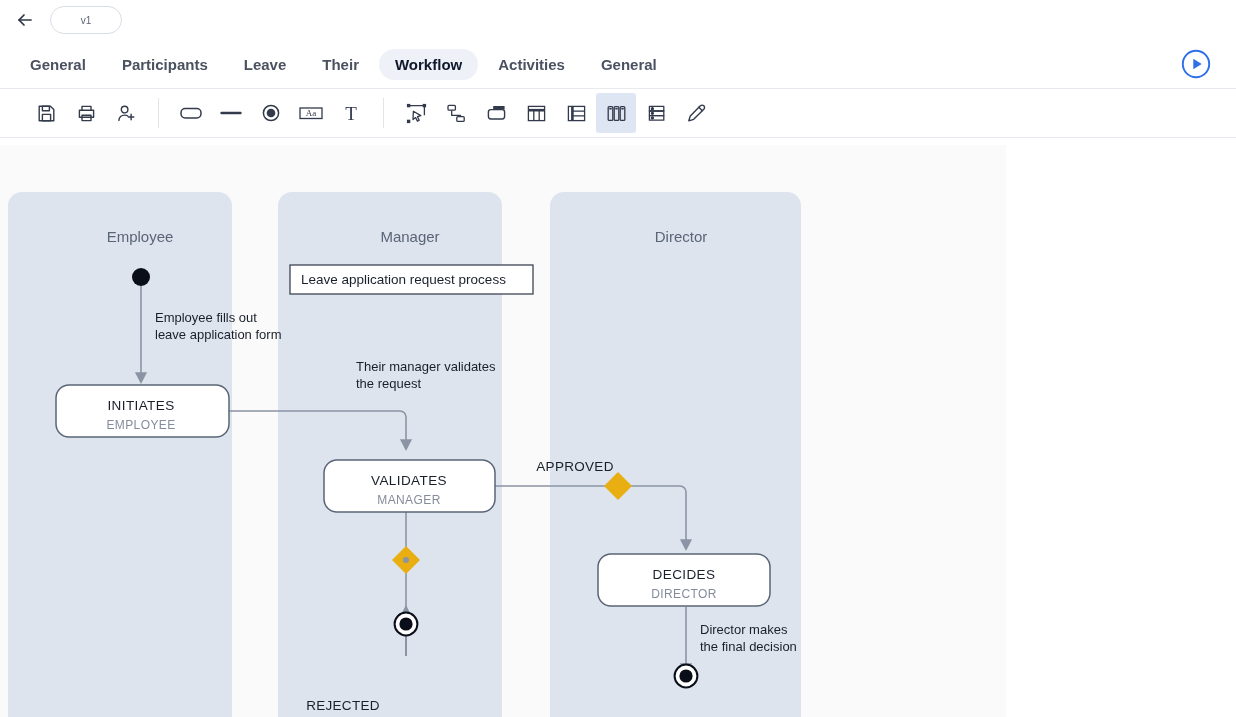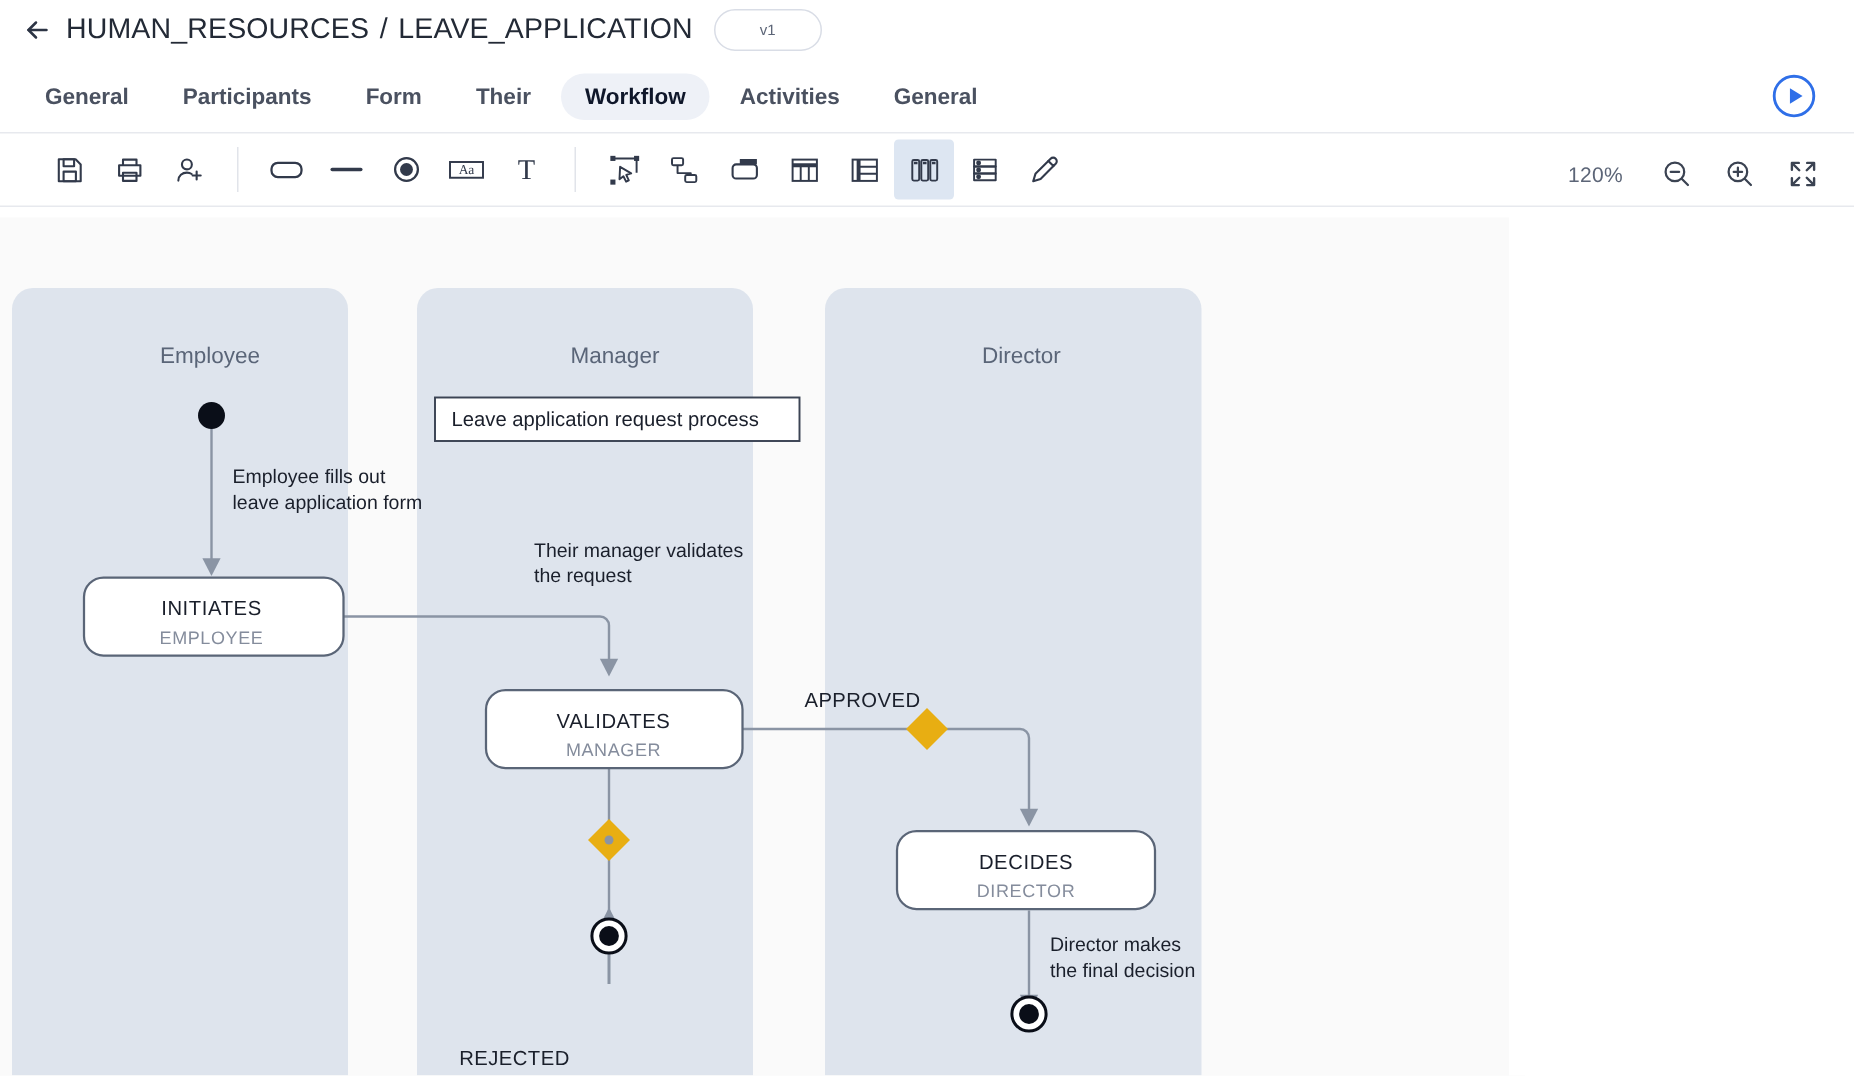--- a/index.html
+++ b/index.html
@@ -183,32 +183,27 @@
 </head>
 <body>
 
 <div class="header">
   <div class="back-arrow">
     <svg width="20" height="20" viewBox="0 0 20 20" fill="none" stroke="#2c3444" stroke-width="1.7" stroke-linecap="round" stroke-linejoin="round">
       <path d="M16 10H4"></path>
         <path d="M9 5l-5 5 5 5"></path>
     </svg>
   </div>
-  <div class="breadcrumb">
-    <span>HUMAN_RESOURCES</span>
-    <span class="sep">/</span>
-    <span>LEAVE_APPLICATION</span>
-  </div>
   <div class="version-pill">v1</div>
 </div>
 
 <div class="tabs">
   <div class="tab">General</div>
   <div class="tab">Participants</div>
-  <div class="tab">Form</div>
+  <div class="tab">Leave</div>
   <div class="tab">Their</div>
   <div class="tab active">Workflow</div>
   <div class="tab">Activities</div>
   <div class="tab">General</div>
 
   <div class="run-button">
     <svg width="34" height="34" viewBox="0 0 34 34" fill="none">
       <circle cx="17" cy="17" r="13.2" stroke="#2f6fe8" stroke-width="1.9"></circle>
       <path d="M14.3 11.8l8.4 5.2-8.4 5.2z" fill="#2f6fe8"></path>
     </svg>
@@ -331,43 +326,20 @@
       </svg>
     </div>
     <div class="tool-btn">
       <svg width="23" height="23" viewBox="0 0 23 23" fill="none" stroke="#323a4b" stroke-width="1.4" stroke-linecap="round" stroke-linejoin="round">
         <path d="M15.4 3.8a2.4 2.4 0 013.4 3.4l-1.5 1.5-3.4-3.4z"></path>
         <path d="M13.9 5.3l-8.6 8.6-1.5 4.9 4.9-1.5 8.6-8.6"></path>
       </svg>
     </div>
   </div>
 
-  <div class="toolbar-right">
-    <div class="zoom-level">120%</div>
-    <div class="tool-btn">
-      <svg width="22" height="22" viewBox="0 0 22 22" fill="none" stroke="#3b4352" stroke-width="1.5" stroke-linecap="round">
-        <circle cx="9.6" cy="9.6" r="6.2"></circle>
-        <path d="M14.3 14.3l4 4"></path>
-        <path d="M6.8 9.6h5.6"></path>
-      </svg>
-    </div>
-    <div class="tool-btn">
-      <svg width="22" height="22" viewBox="0 0 22 22" fill="none" stroke="#3b4352" stroke-width="1.5" stroke-linecap="round">
-        <circle cx="9.6" cy="9.6" r="6.2"></circle>
-        <path d="M14.3 14.3l4 4"></path>
-        <path d="M6.8 9.6h5.6M9.6 6.8v5.6"></path>
-      </svg>
-    </div>
-    <div class="tool-btn">
-      <svg width="22" height="22" viewBox="0 0 22 22" fill="none" stroke="#3b4352" stroke-width="1.6" stroke-linecap="round" stroke-linejoin="round">
-        <path d="M3.6 8.2V3.6h4.6M13.8 3.6h4.6v4.6M18.4 13.8v4.6h-4.6M8.2 18.4H3.6v-4.6"></path>
-        <path d="M3.9 3.9l4.6 4.6M18.1 3.9l-4.6 4.6M18.1 18.1l-4.6-4.6M3.9 18.1l4.6-4.6"></path>
-      </svg>
-    </div>
-  </div>
 </div>
 
 <div class="canvas">
   <svg width="1236" height="572" viewBox="0 0 1236 572" xmlns="http://www.w3.org/2000/svg">
     <defs>
       <marker id="arrowhead" markerWidth="9" markerHeight="9" refX="4.2" refY="4.4" orient="auto">
         <path d="M0.6,0.6 L8,4.4 L0.6,8.2 z" fill="#8a94a4"></path>
       </marker>
     </defs>
 

